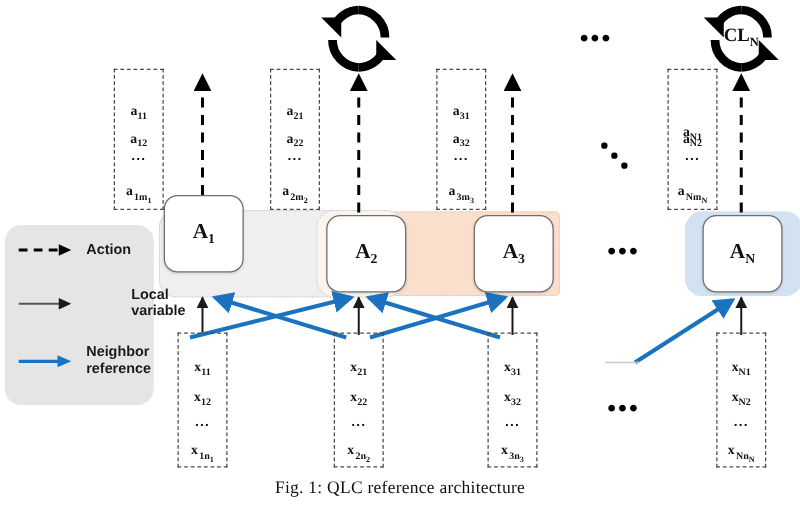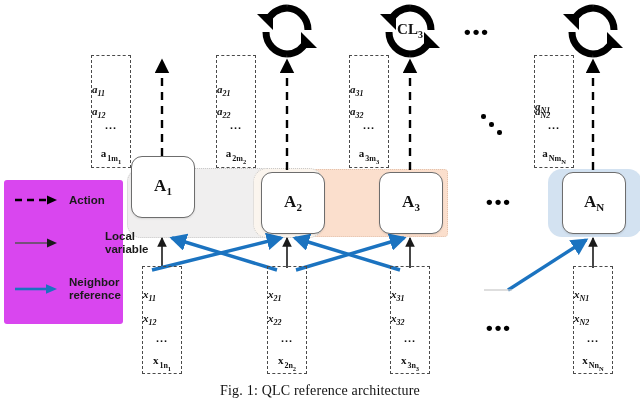--- a/index.html
+++ b/index.html
@@ -34,25 +34,24 @@
   .agent span sub{font-size:11px;}
 
   
   .vbox{
     position:absolute;
     border:1.2px dashed #4a4a4a;
     background:transparent;
     box-sizing:border-box;
   }
   .vbox .vitem{
-    position:absolute;left:0;right:0;text-align:left;
+    position:absolute;left:0;right:0;text-align:center;
     font-family:"Liberation Serif", serif;
     font-weight:bold;font-size:11px;color:#111;line-height:1;
     white-space:nowrap;
-    font-style:italic;
   }
   .vbox .vitem sub{font-size:8px;}
   .vdots{
     position:absolute;left:0;right:0;text-align:center;
     font-size:11px;font-weight:bold;color:#111;letter-spacing:1px;line-height:1;
   }
   .vlast{
     position:absolute;left:0;right:0;
     font-family:"Liberation Serif", serif;
     font-weight:bold;font-size:11px;color:#111;line-height:1;
@@ -69,22 +68,22 @@
     text-align:center;
     font-family:"Liberation Serif", serif;
     font-weight:bold;font-size:15px;color:#111;line-height:1;
     white-space:nowrap;
   }
   .cl .cllabel sub{font-size:10px;}
 
   
   #legend{
     position:absolute;
-    background:#d946ef;
-    border-radius:3px;
+    background:#e5e5e5;
+    border-radius:13px;
   }
   .lg-row{position:absolute;display:flex;align-items:center;}
   .lg-txt{
     font-family:"Liberation Sans", sans-serif;
     font-weight:bold;font-size:11.5px;color:#1a1a1a;line-height:1.12;
     white-space:pre-line;
   }
 
   
   .hdots{
@@ -178,41 +177,31 @@
     <svg viewBox="0 0 72 58" width="72" height="58">
       <path d="M36,6 A22,22 0 0 1 57,28" stroke="#000" stroke-width="7" fill="none"></path>
       <path d="M36,52 A22,22 0 0 1 15,30" stroke="#000" stroke-width="7" fill="none"></path>
       <path d="M36,6 A22,22 0 0 0 16,20" stroke="#000" stroke-width="7" fill="none"></path>
       <path d="M36,52 A22,22 0 0 0 56,38" stroke="#000" stroke-width="7" fill="none"></path>
       <path d="M6,12 L22,12 L22,28 Z" fill="#000"></path>
       <path d="M66,46 L50,46 L50,30 Z" fill="#000"></path>
     </svg>
   </div>
 
-  <div class="cl" style="left:374px;top:2px;width:72px;height:58px;">
-    <svg viewBox="0 0 72 58" width="72" height="58">
-      <path d="M36,6 A22,22 0 0 1 57,28" stroke="#000" stroke-width="7" fill="none"></path>
-      <path d="M36,52 A22,22 0 0 1 15,30" stroke="#000" stroke-width="7" fill="none"></path>
-      <path d="M36,6 A22,22 0 0 0 16,20" stroke="#000" stroke-width="7" fill="none"></path>
-      <path d="M36,52 A22,22 0 0 0 56,38" stroke="#000" stroke-width="7" fill="none"></path>
-      <path d="M6,12 L22,12 L22,28 Z" fill="#000"></path>
-      <path d="M66,46 L50,46 L50,30 Z" fill="#000"></path>
-    </svg>
-    <div class="cllabel">CL<sub>3</sub></div>
-  </div>
 
   <div class="cl" style="left:557px;top:2px;width:72px;height:58px;">
     <svg viewBox="0 0 72 58" width="72" height="58">
       <path d="M36,6 A22,22 0 0 1 57,28" stroke="#000" stroke-width="7" fill="none"></path>
       <path d="M36,52 A22,22 0 0 1 15,30" stroke="#000" stroke-width="7" fill="none"></path>
       <path d="M36,6 A22,22 0 0 0 16,20" stroke="#000" stroke-width="7" fill="none"></path>
       <path d="M36,52 A22,22 0 0 0 56,38" stroke="#000" stroke-width="7" fill="none"></path>
       <path d="M6,12 L22,12 L22,28 Z" fill="#000"></path>
       <path d="M66,46 L50,46 L50,30 Z" fill="#000"></path>
     </svg>
+    <div class="cllabel">CL<sub>N</sub></div>
   </div>
 
   <div class="vbox" style="left:91px;top:55px;width:40px;height:113px;">
     <div class="vitem" style="top:28px;">a<sub>11</sub></div>
     <div class="vitem" style="top:50px;">a<sub>12</sub></div>
     <div class="vdots" style="top:64px;">...</div>
     <div class="vlast" style="top:92px;">
       <span class="big">a</span><span class="sm">1m<sub>1</sub></span>
     </div>
   </div>

